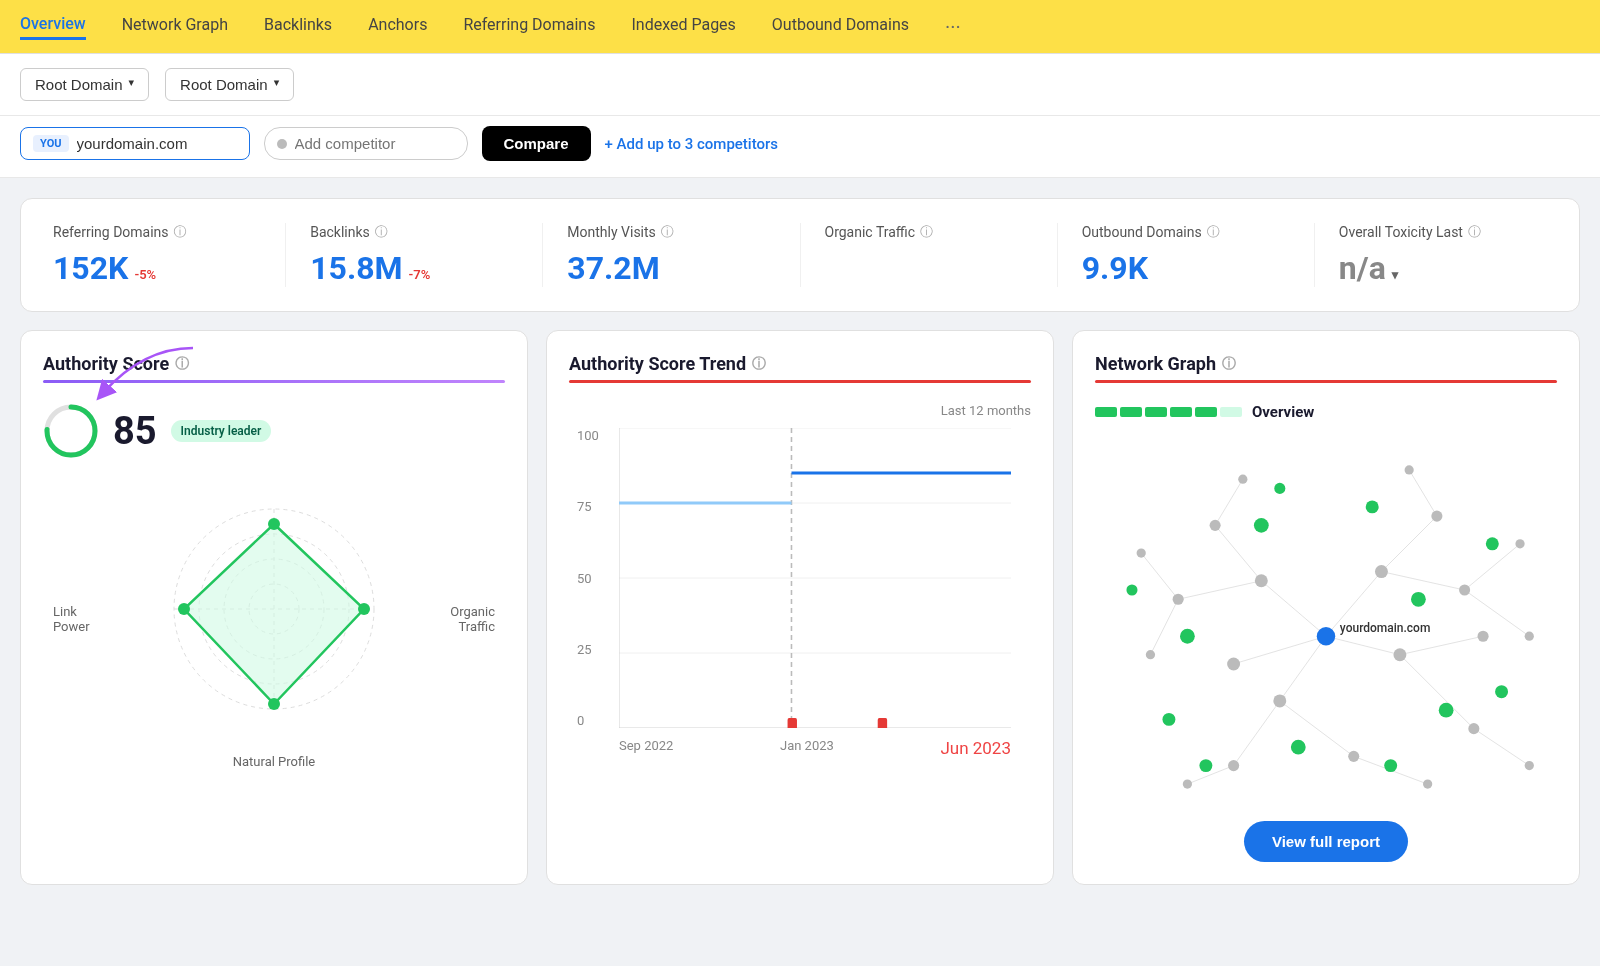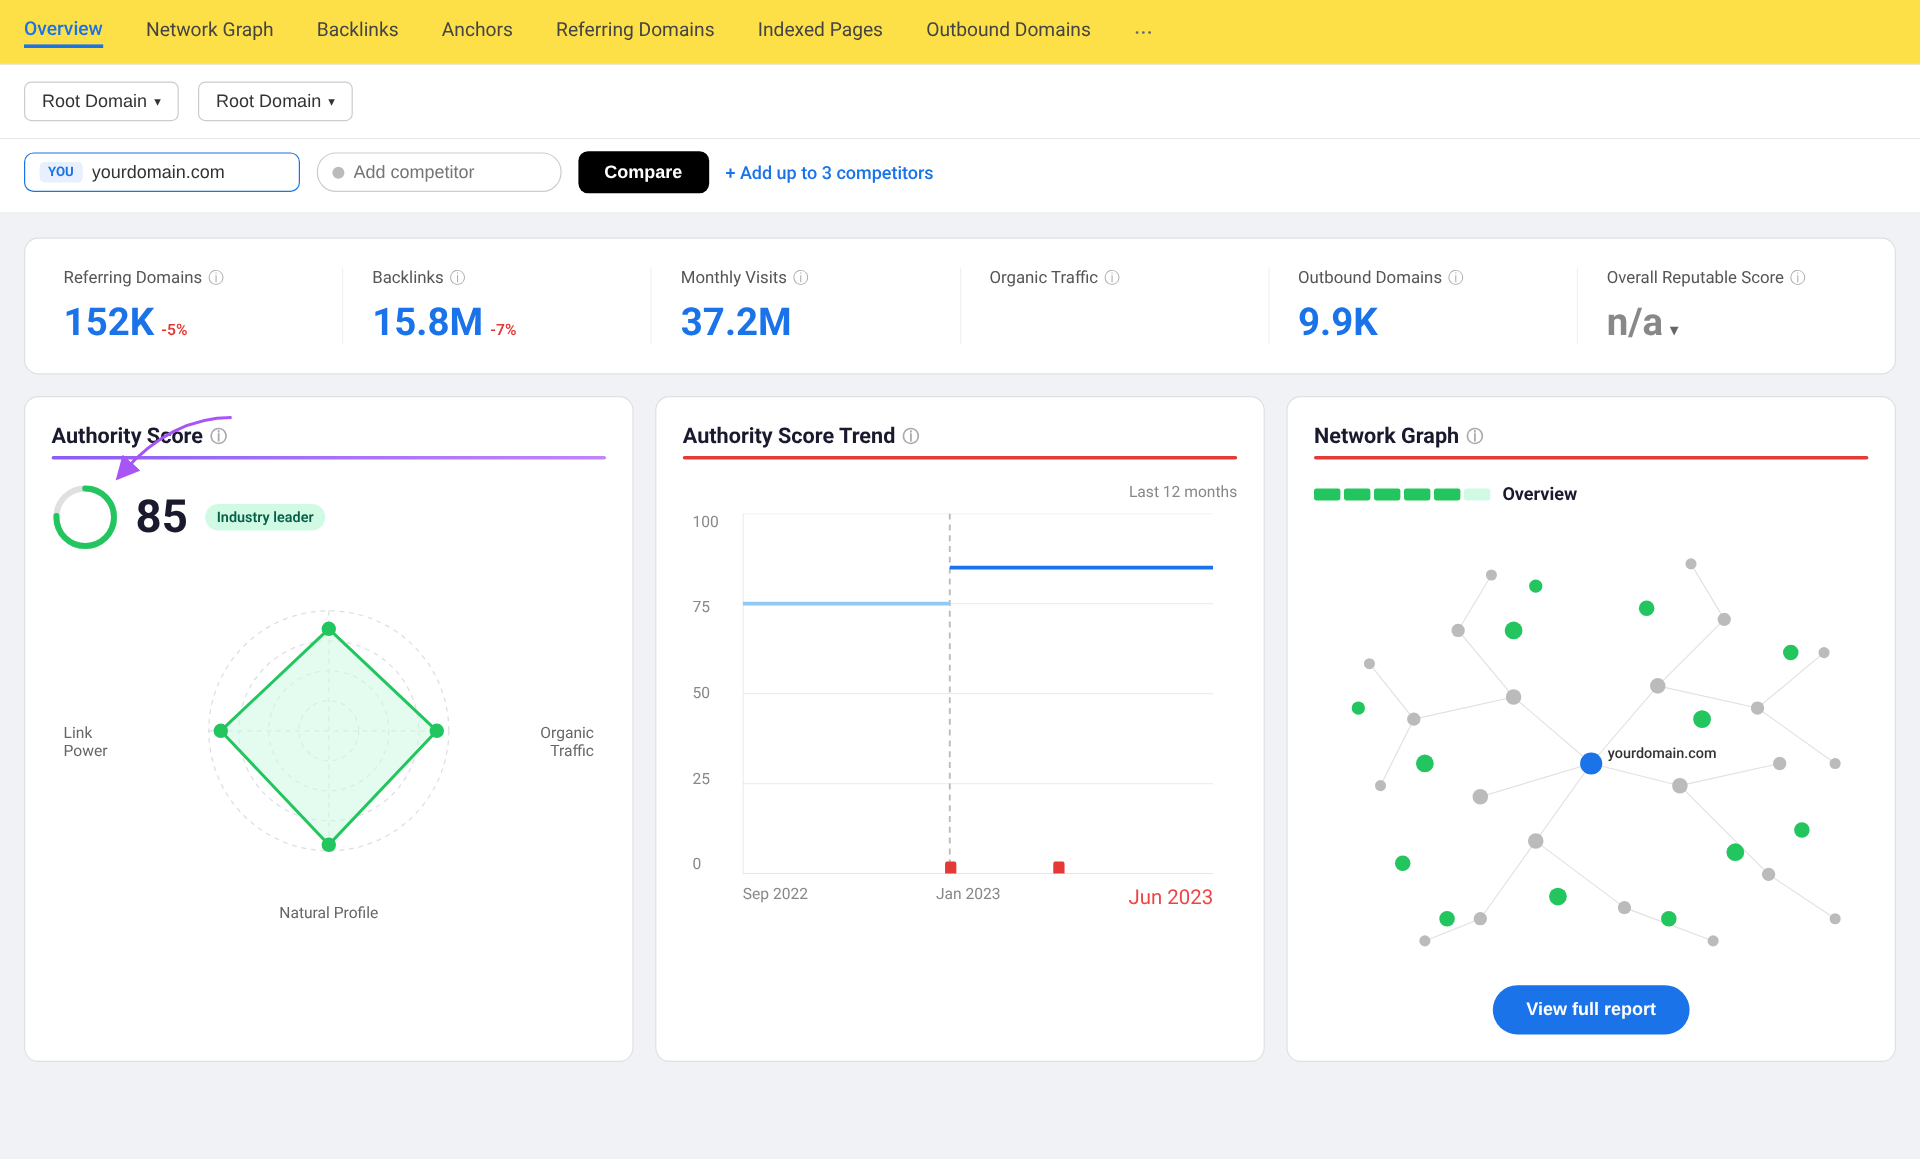--- a/index.html
+++ b/index.html
@@ -44,21 +44,20 @@
       background: #fff;
       padding: 14px 20px;
       border-bottom: 1px solid #e8e8e8;
       display: flex;
       align-items: center;
       gap: 16px;
       flex-wrap: wrap;
     }
     .dropdown-btn {
       display: flex;
-      align-items: center;
       gap: 6px;
       background: #fff;
       border: 1px solid #ccc;
       border-radius: 6px;
       padding: 7px 14px;
       font-size: 15px;
       cursor: pointer;
       color: #333;
     }
     .dropdown-btn .chevron { font-size: 11px; }
@@ -401,21 +400,21 @@
         <div class="stat-label">
           <span>Outbound Domains</span> 
           <span class="info-icon">ⓘ</span>
         </div>
         <div class="stat-value">
           <span>9.9K</span>
         </div>
       </div>
       <div class="stat-item">
         <div class="stat-label">
-          <span>Overall Reputable Score</span> 
+          <span>Overall Toxicity Last</span> 
           <span class="info-icon">ⓘ</span>
         </div>
         <div class="stat-value gray">
           <span>n/a</span>
           <span class="change neutral">▾</span>
         </div>
       </div>
     </div>
 
   <div class="panels">

